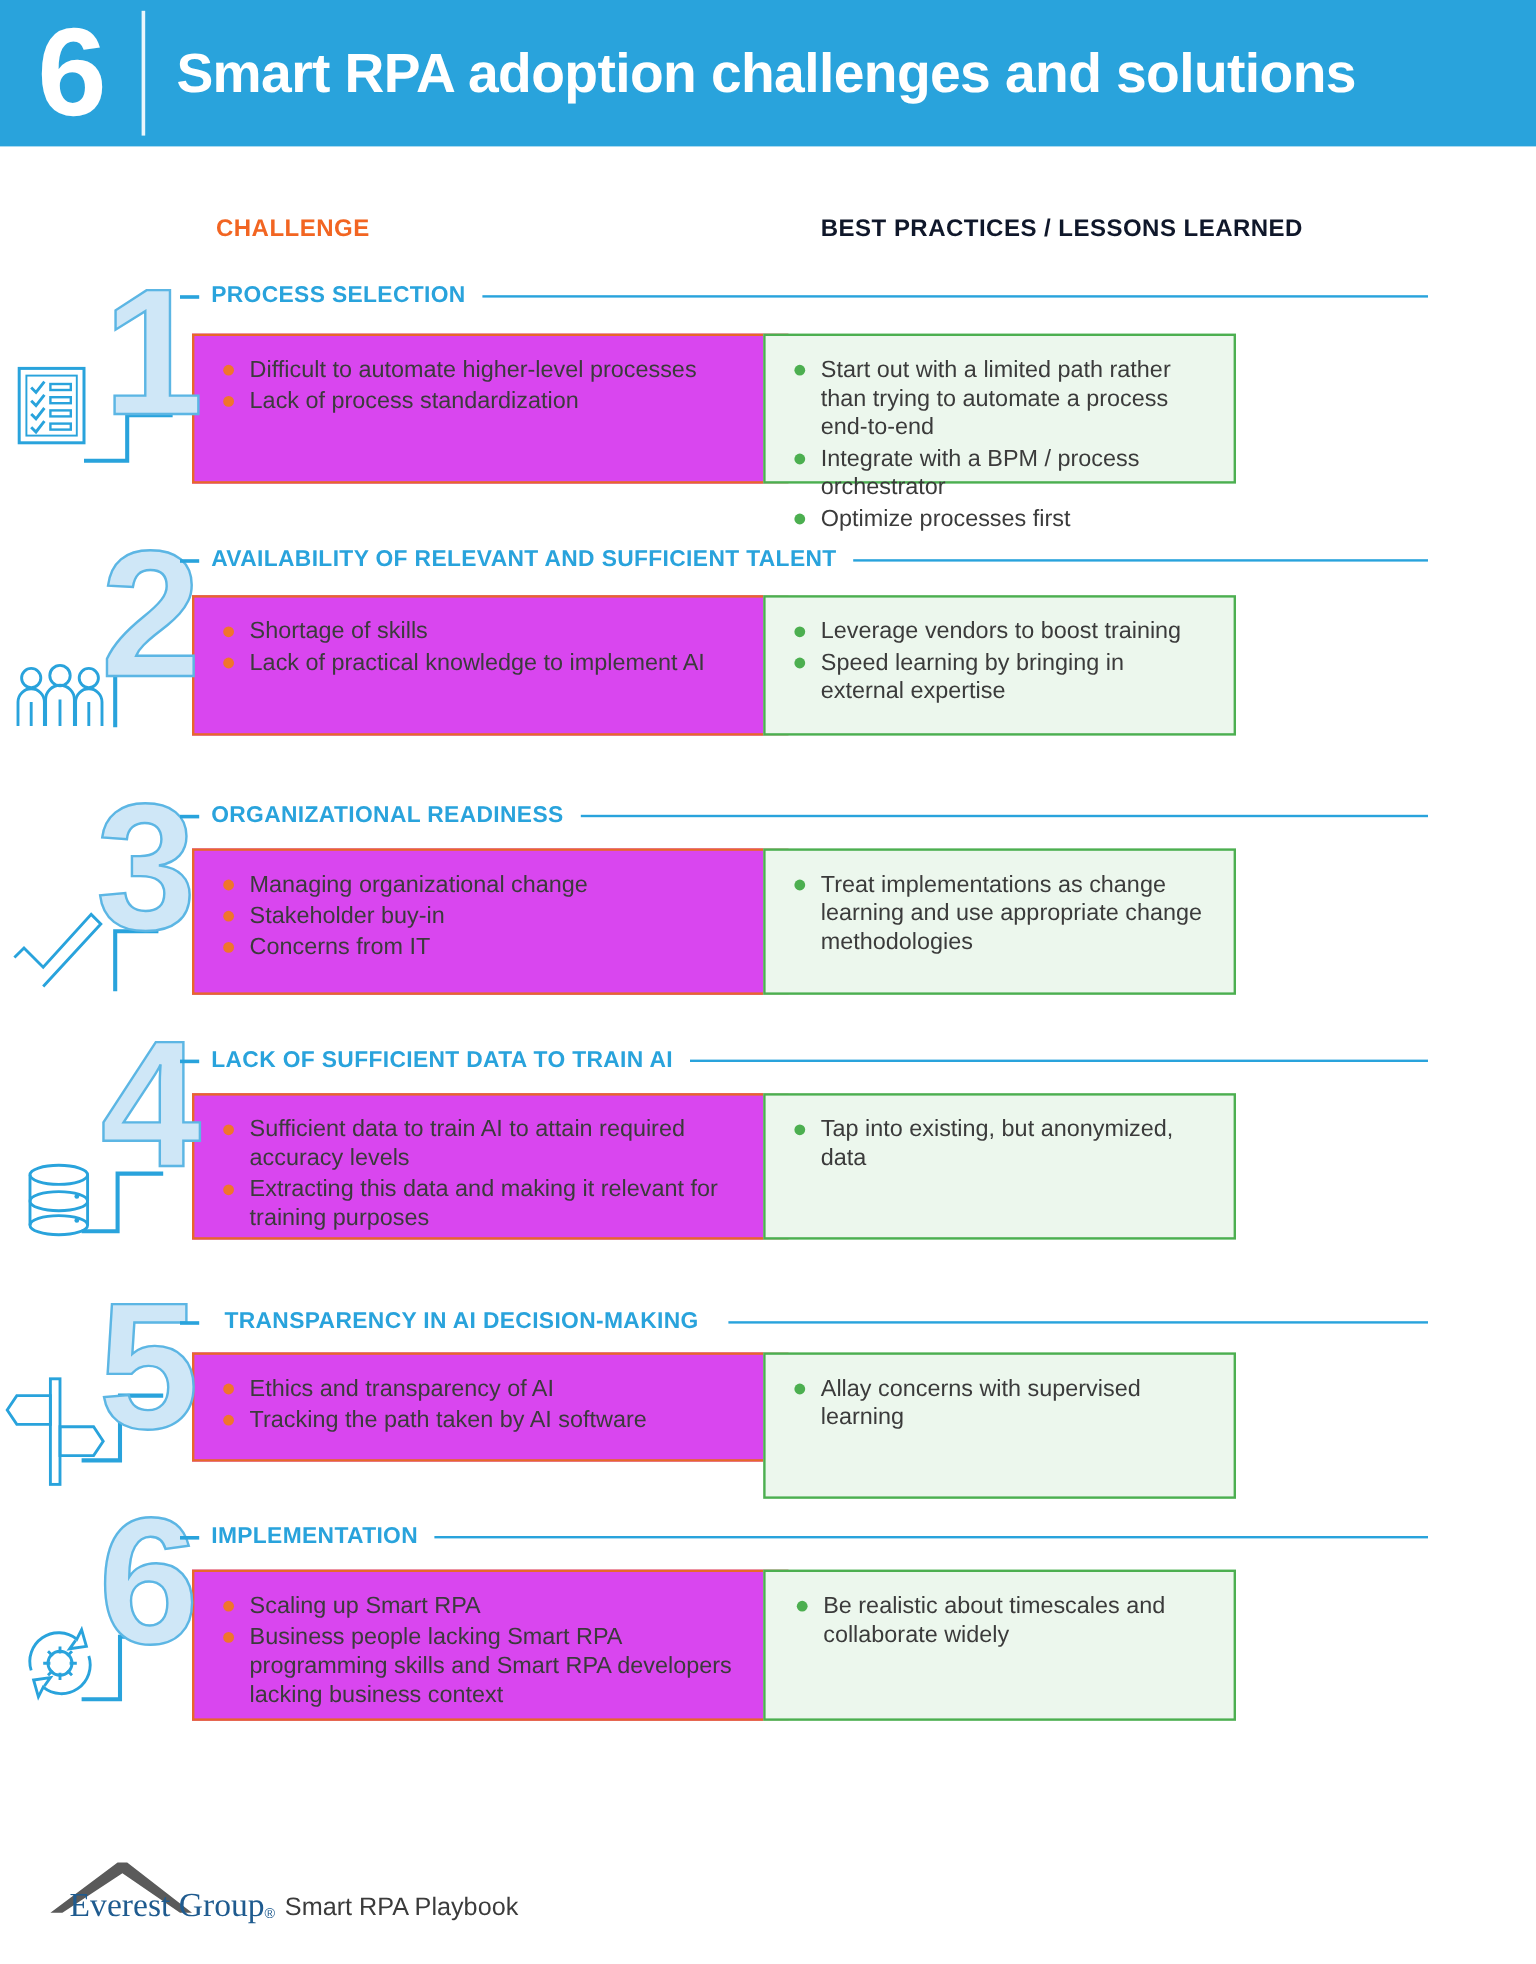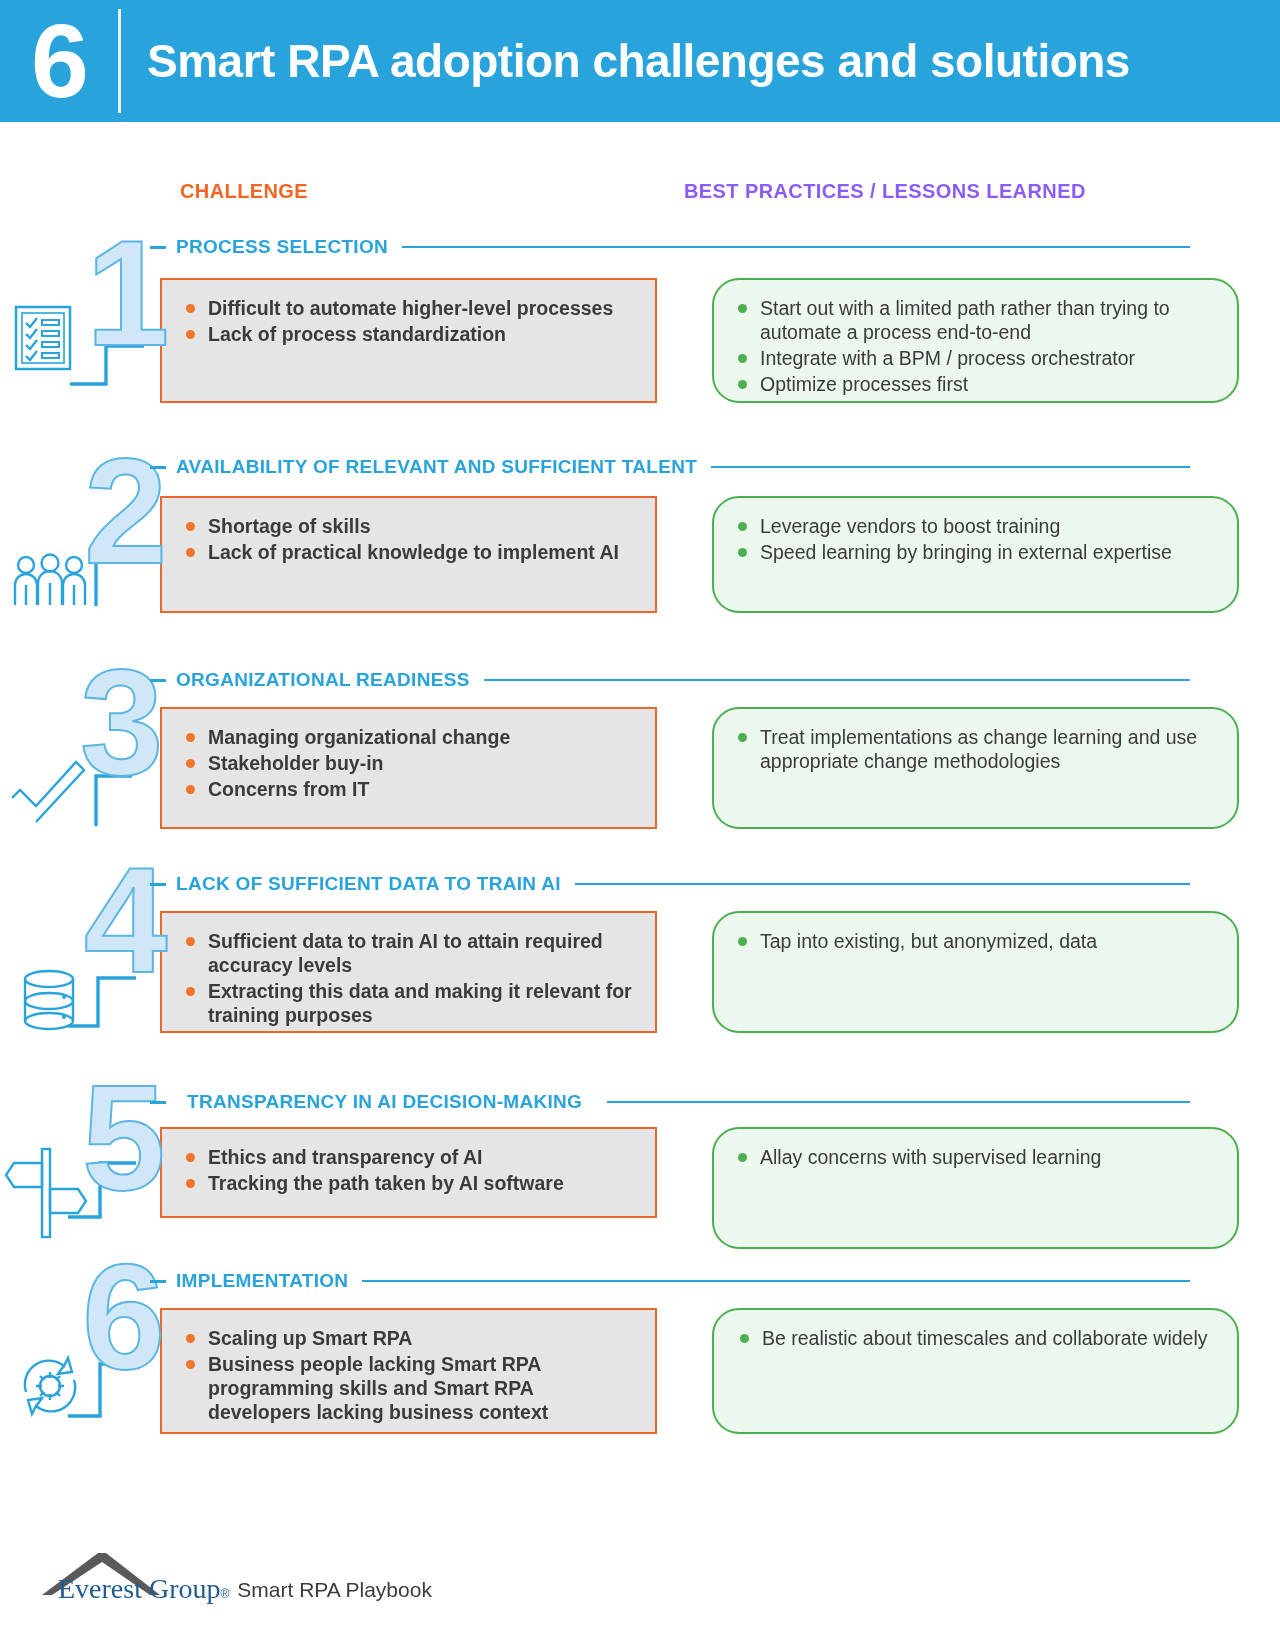--- a/index.html
+++ b/index.html
@@ -32,21 +32,21 @@
     padding-left: 26px; letter-spacing: -0.5px;
     font-family: "Liberation Sans", sans-serif;
   }
 
   
   .col-headers { position: absolute; left: 0; top: 180px; width: 1280px; height: 36px; }
   .col-head {
     position: absolute; font-size: 20px; font-weight: bold; letter-spacing: .4px;
   }
   .col-head.challenge { left: 180px; color: #f26522; }
-  .col-head.best      { left: 684px; color: #8b5cf6; }
+  .col-head.best      { left: 684px; color: #0f172a; }
 
   
   .row { position: absolute; left: 0; width: 1280px; }
 
   
   .ghost-num {
     position: absolute;
     font-size: 150px; font-weight: bold; line-height: 1;
     color: #cfe7f7;
     -webkit-text-stroke: 2px #5cb6e4;
@@ -69,22 +69,22 @@
     color: #29a3dc; font-size: 19px; font-weight: bold; letter-spacing: .3px;
     padding: 0 14px 0 10px; white-space: nowrap; flex: 0 0 auto;
   }
   .sec-rule { height: 2px; background: #29a3dc; flex: 1 1 auto; }
 
   
   .box {
     position: absolute; border-width: 2px; border-style: solid;
     padding: 16px 18px 14px 18px;
   }
-  .box.challenge { left: 160px; width: 497px; border-color: #e8672a; background: #e5e5e5; font-weight: bold; }
-  .box.best      { left: 712px; width: 527px; border-color: #4caf50; background: #ecf7ed; border-radius: 27px; }
+  .box.challenge { left: 160px; width: 497px; border-color: #e8672a; background: #d946ef; }
+  .box.best      { left: 636px; width: 394px; border-color: #4caf50; background: #ecf7ed; }
 
   ul.bullets { list-style: none; }
   ul.bullets li {
     position: relative; padding-left: 28px; margin-bottom: 2px;
     font-size: 19.5px; line-height: 24px; color: #3b3b3b;
     font-family: "Liberation Sans", sans-serif;
   }
   ul.bullets li::before {
     content: ""; position: absolute; left: 6px; top: 8px;
     width: 9px; height: 9px; border-radius: 50%;

